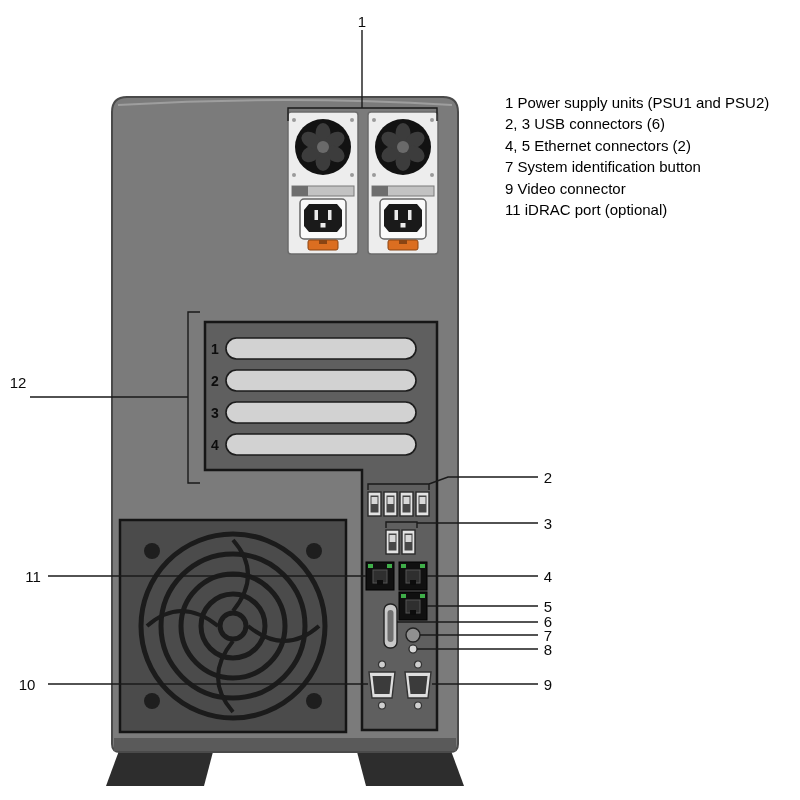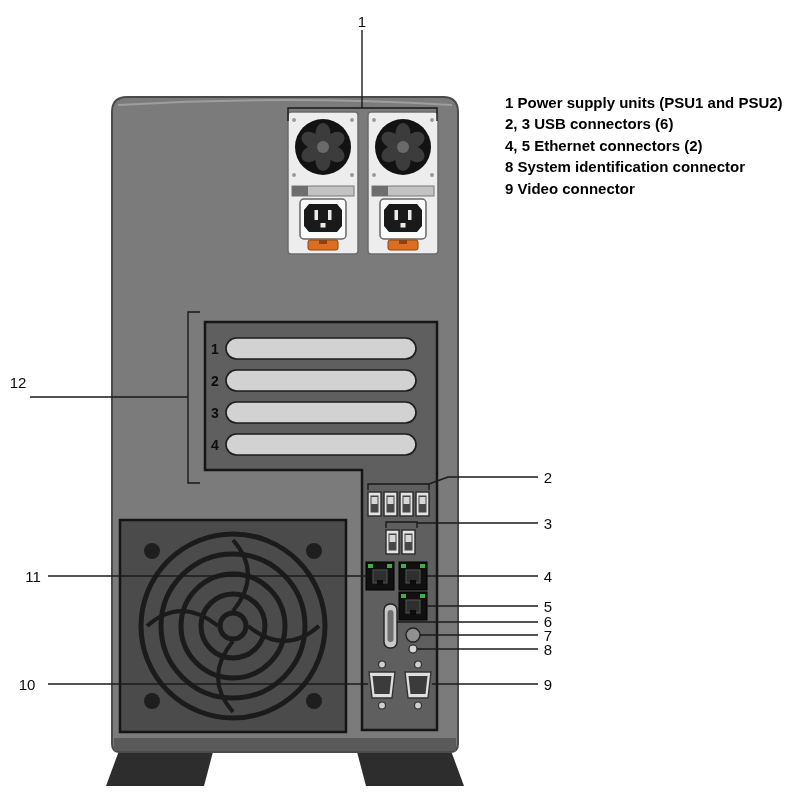--- a/index.html
+++ b/index.html
@@ -1,21 +1,21 @@
 <!DOCTYPE html>
 <html><head>
 <meta charset="utf-8">
 <style>
   html,body{margin:0;padding:0;background:#fff;}
   body{width:800px;height:800px;font-family:"Liberation Sans",sans-serif;}
   .stage{position:relative;width:800px;height:800px;overflow:hidden;background:#fff;}
   svg.draw{position:absolute;left:0;top:0;}
   .co{position:absolute;transform:translate(-50%,-50%);font-size:15px;color:#0a0a0a;white-space:nowrap;}
   .slotnum{position:absolute;transform:translate(-50%,-50%);font-size:14px;font-weight:700;color:#0d0d0d;}
-  .legend{position:absolute;left:505px;top:92px;font-size:15px;line-height:21.4px;color:#000;font-weight:bold;}
+  .legend{position:absolute;left:505px;top:92px;font-size:15px;line-height:21.4px;color:#000;}
   .legend-line{white-space:nowrap;}
 </style>
 </head>
 <body>
 
 <div class="stage">
 
   <svg class="draw" width="800" height="800" viewBox="0 0 800 800">
     <defs>
       <g id="psu">
@@ -154,17 +154,18 @@
 
   <span class="slotnum" style="left:215px;top:349px">1</span>
   <span class="slotnum" style="left:215px;top:381px">2</span>
   <span class="slotnum" style="left:215px;top:413px">3</span>
   <span class="slotnum" style="left:215px;top:445px">4</span>
 
   <div class="legend">
     <div class="legend-line">1 Power supply units (PSU1 and PSU2)</div>
     <div class="legend-line">2, 3 USB connectors (6)</div>
     <div class="legend-line">4, 5 Ethernet connectors (2)</div>
-    <div class="legend-line">8 System identification connector</div>
+    <div class="legend-line">7 System identification button</div>
     <div class="legend-line">9 Video connector</div>
+    <div class="legend-line">11 iDRAC port (optional)</div>
   </div>
 
 </div>
 
 </body></html>

